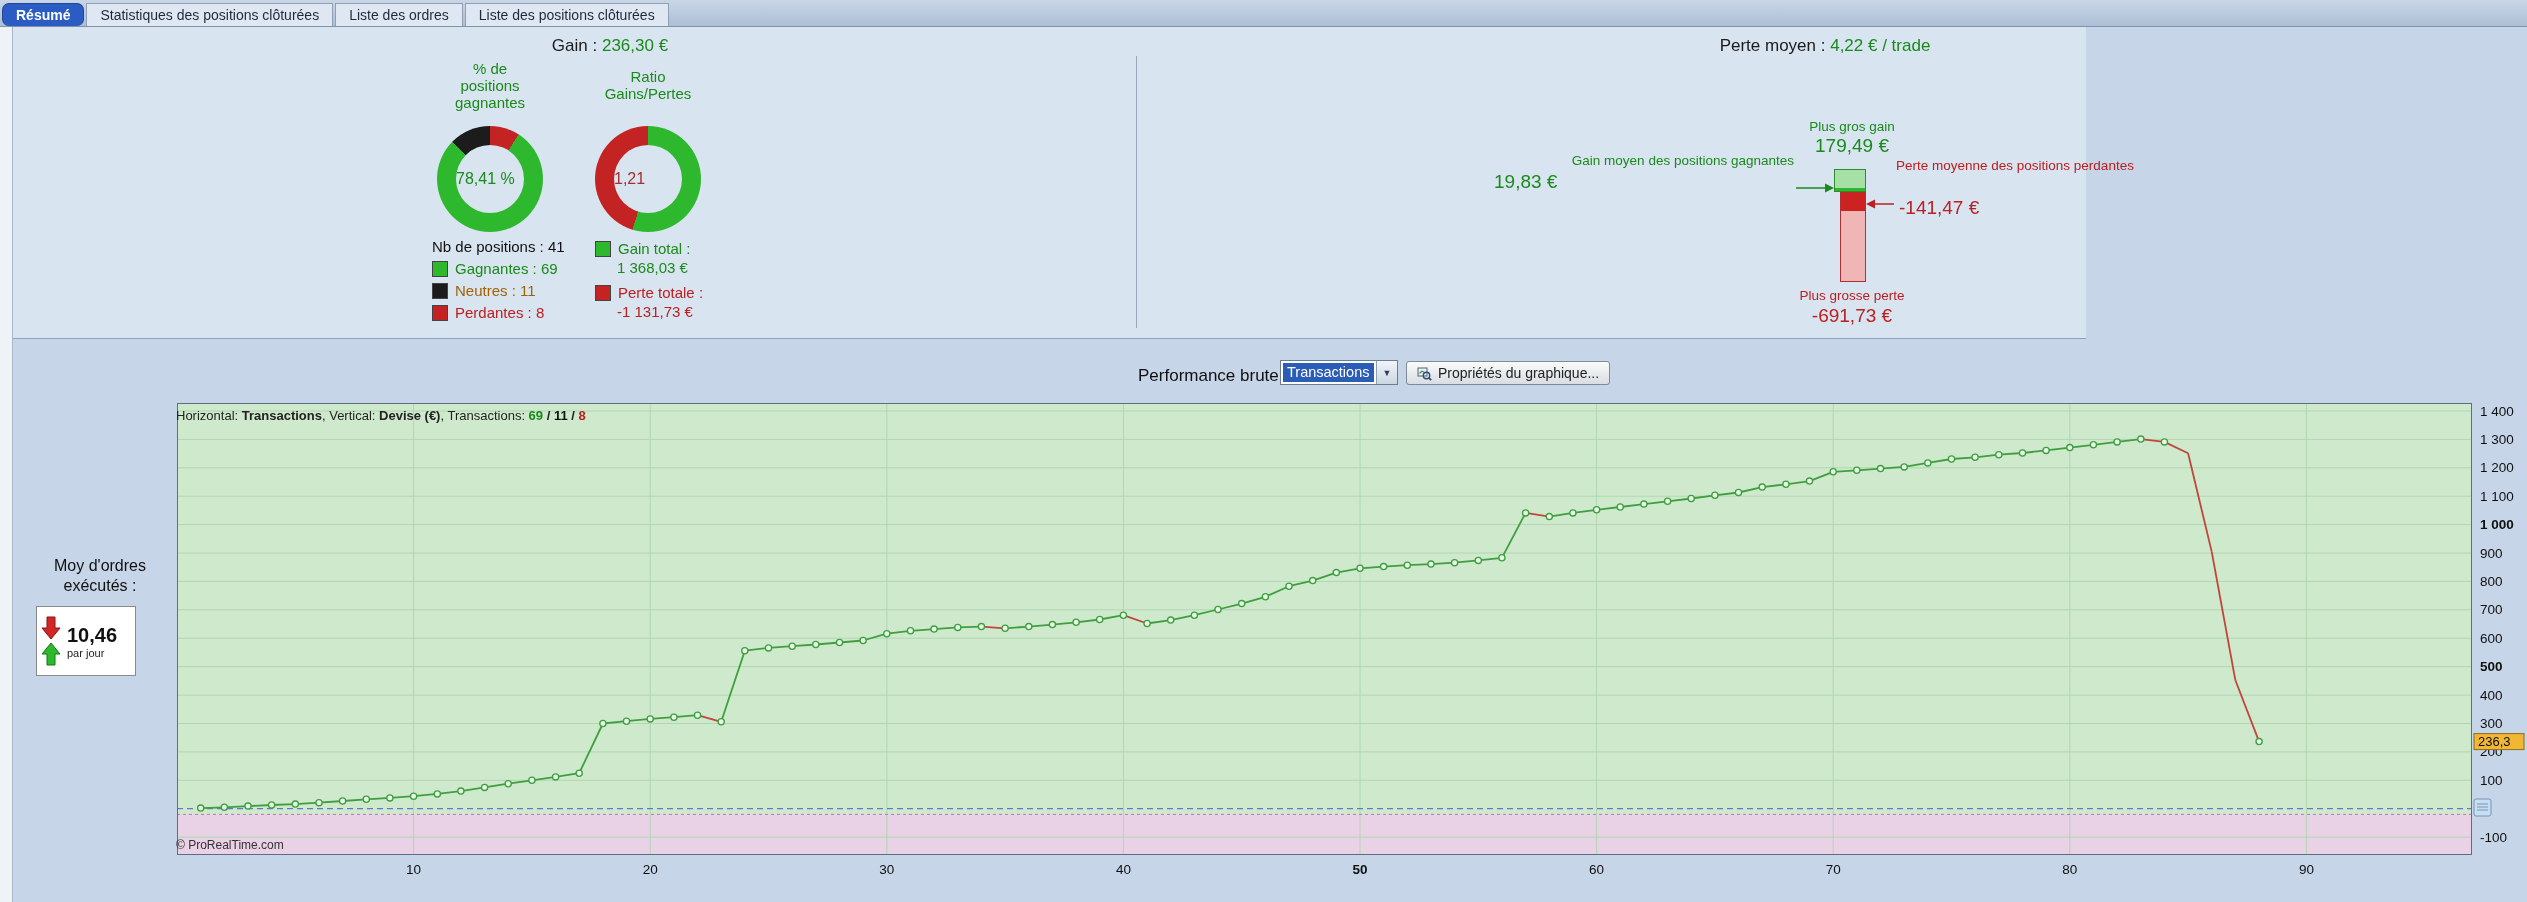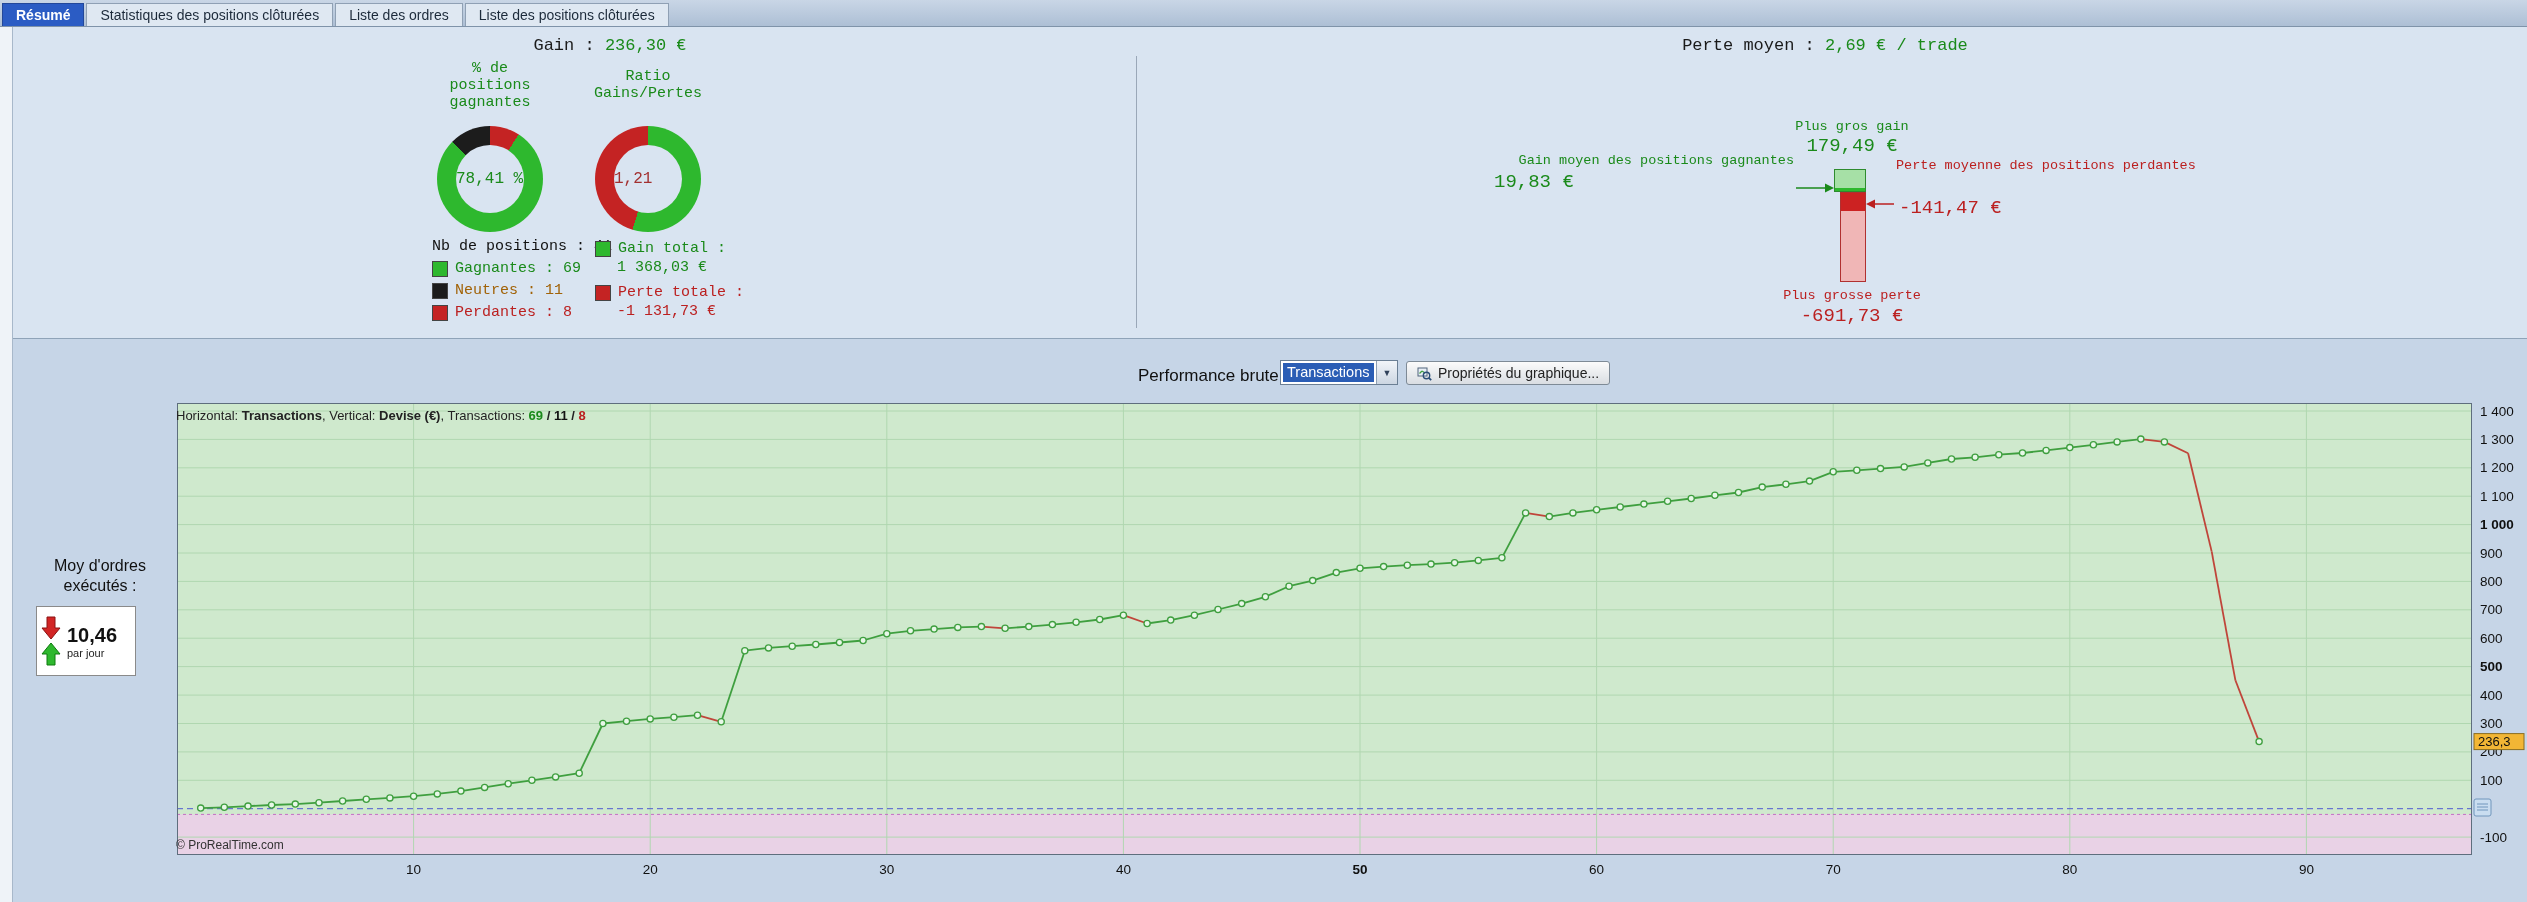--- a/index.html
+++ b/index.html
@@ -6,24 +6,24 @@
   body{
     width:2527px;height:902px;position:relative;overflow:hidden;
     background:#c6d5e7;font-family:"Liberation Sans",sans-serif;color:#1a1a1a;
   }
   
   .tabbar{position:absolute;left:0;top:0;width:2527px;height:26px;
     background:linear-gradient(#c9d6e6,#adbfd5);border-bottom:1px solid #7f93a9;
     display:flex;align-items:flex-end;}
   .tab{height:22px;line-height:22px;padding:0 13px;font-size:14px;color:#1c2a3a;
     background:#dfe8f2;border:1px solid #8fa0b4;border-bottom:none;margin-left:2px;cursor:default;white-space:nowrap;}
-  .tab.active{background:#2b5cc4;color:#ffffff;border-color:#23489a;font-weight:bold;}
+  .tab.active{background:#2b5cc4;color:#ffffff;border-color:#23489a;font-weight:bold;border-radius:7px;}
   .leftstrip{position:absolute;left:0;top:27px;width:12px;height:875px;background:#eff3f8;border-right:1px solid #a8b8ca;}
   
-  .stats{position:absolute;left:13px;top:27px;width:2514px;height:311px;background:#d9e4f1;border-bottom:1px solid #8fa3b8;font-family:Liberation Mono, monospace;}
+  .stats{position:absolute;left:13px;top:27px;width:2073px;height:311px;background:#d9e4f1;border-bottom:1px solid #8fa3b8;}
   .abs{position:absolute;}
   .center{text-align:center;}
   .green{color:#1a8a1a;}
   .red{color:#bb2020;}
   .dark{color:#1a1a1a;}
   .gain-line{left:397px;top:9px;width:400px;font-size:17px;}
   .avg-line{left:1602px;top:9px;width:420px;font-size:17px;}
   .donut-title{font-size:15px;line-height:17px;white-space:pre-line;color:#1a8a1a;}
   .donut{width:106px;height:106px;border-radius:50%;display:flex;align-items:center;justify-content:center;}
   .donut .hole{width:68px;height:68px;border-radius:50%;background:#d9e4f1;display:flex;align-items:center;font-size:16px;}
@@ -122,21 +122,21 @@
       <span class="sq" style="background: rgb(196, 35, 35);"></span>
       <span class="red">Perte totale :</span>
     </div>
     <div class="tot-val red">-1 131,73 €</div>
   </div>
 
   <div class="abs vdivider"></div>
 
   <div class="abs avg-line center">
     <span class="dark">Perte moyen :</span>
-    <span class="green">2,69 € / trade</span>
+    <span class="green">4,22 € / trade</span>
   </div>
 
   <div class="abs ex-label green center" style="left:1739px;top:92px;width:200px;">Plus gros gain</div>
   <div class="abs ex-value green center" style="left:1739px;top:108px;width:200px;">179,49 €</div>
 
   <div class="abs ex-label green" style="left:1481px;top:126px;width:300px;text-align:right;">Gain moyen des positions gagnantes</div>
   <div class="abs ex-value green" style="left:1481px;top:144px;width:300px;text-align:left;">19,83 €</div>
 
   <div class="abs ex-label red" style="left:1883px;top:131px;width:330px;">Perte moyenne des positions perdantes</div>
   <div class="abs ex-value red" style="left:1886px;top:170px;width:200px;">-141,47 €</div>

